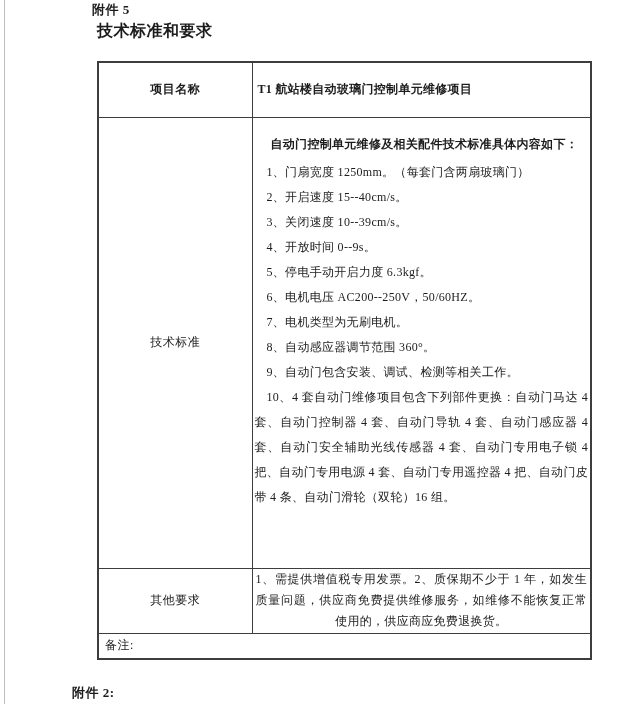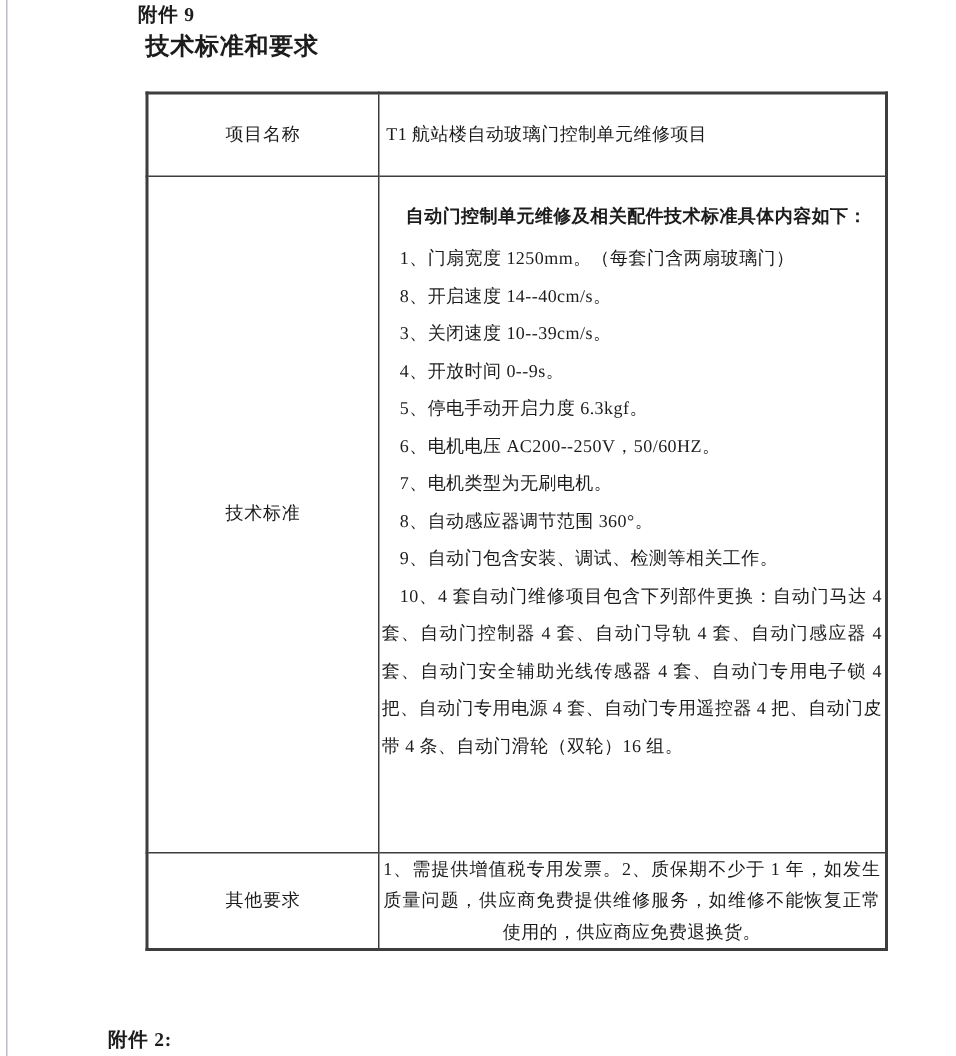--- a/index.html
+++ b/index.html
@@ -50,21 +50,21 @@
     table-layout: fixed;
     border: 2px solid #3d3d3d;
   }
   table.spec td {
     border: 1px solid #3d3d3d;
     font-size: 12px;
     overflow: hidden;
   }
   col.c-label  { width: 154px; }
   col.c-value  { width: 339px; }
-  tr.r-project { height: 55px; }
+  tr.r-project { height: 55px; font-weight: bold; }
   tr.r-tech    { height: 451px; }
   tr.r-other   { height: 65px; }
   tr.r-remark  { height: 26px; }
   td.label {
     text-align: center;
     vertical-align: middle;
     letter-spacing: 0.5px;
   }
   td.name-content {
     vertical-align: middle;
@@ -111,50 +111,53 @@
     font-weight: bold;
     letter-spacing: 0.5px;
     white-space: nowrap;
   }
 </style>
 </head>
 <body>
 
 <div class="page-edge"></div>
 
-<div class="attachment1">附件 9</div>
+<div class="attachment1">附件 5</div>
 
 <div class="doc-title">技术标准和要求</div>
 
 <table class="spec">
   <colgroup>
     <col class="c-label">
     <col class="c-value">
   </colgroup>
   <tbody>
     <tr class="r-project">
       <td class="label">项目名称</td>
       <td class="name-content">T1 航站楼自动玻璃门控制单元维修项目</td>
     </tr>
     <tr class="r-tech">
       <td class="label">技术标准</td>
       <td class="tech-content">
         <p class="tech-header">自动门控制单元维修及相关配件技术标准具体内容如下：</p>
         <p class="tech-item">1、门扇宽度 1250mm。（每套门含两扇玻璃门）</p>
-        <p class="tech-item">8、开启速度 14--40cm/s。</p>
+        <p class="tech-item">2、开启速度 15--40cm/s。</p>
         <p class="tech-item">3、关闭速度 10--39cm/s。</p>
         <p class="tech-item">4、开放时间 0--9s。</p>
         <p class="tech-item">5、停电手动开启力度 6.3kgf。</p>
         <p class="tech-item">6、电机电压 AC200--250V，50/60HZ。</p>
         <p class="tech-item">7、电机类型为无刷电机。</p>
         <p class="tech-item">8、自动感应器调节范围 360°。</p>
         <p class="tech-item">9、自动门包含安装、调试、检测等相关工作。</p>
         <p class="tech-item">10、4 套自动门维修项目包含下列部件更换：自动门马达 4 套、自动门控制器 4 套、自动门导轨 4 套、自动门感应器 4 套、自动门安全辅助光线传感器 4 套、自动门专用电子锁 4 把、自动门专用电源 4 套、自动门专用遥控器 4 把、自动门皮带 4 条、自动门滑轮（双轮）16 组。</p>
       </td>
     </tr>
     <tr class="r-other">
       <td class="label">其他要求</td>
       <td class="other-content">1、需提供增值税专用发票。2、质保期不少于 1 年，如发生质量问题，供应商免费提供维修服务，如维修不能恢复正常使用的，供应商应免费退换货。</td>
     </tr>
+    <tr class="r-remark">
+      <td class="remark-cell" colspan="2">备注:</td>
+    </tr>
   </tbody>
 </table>
 
 <div class="attachment2">附件 2:</div>
 
 </body></html>

